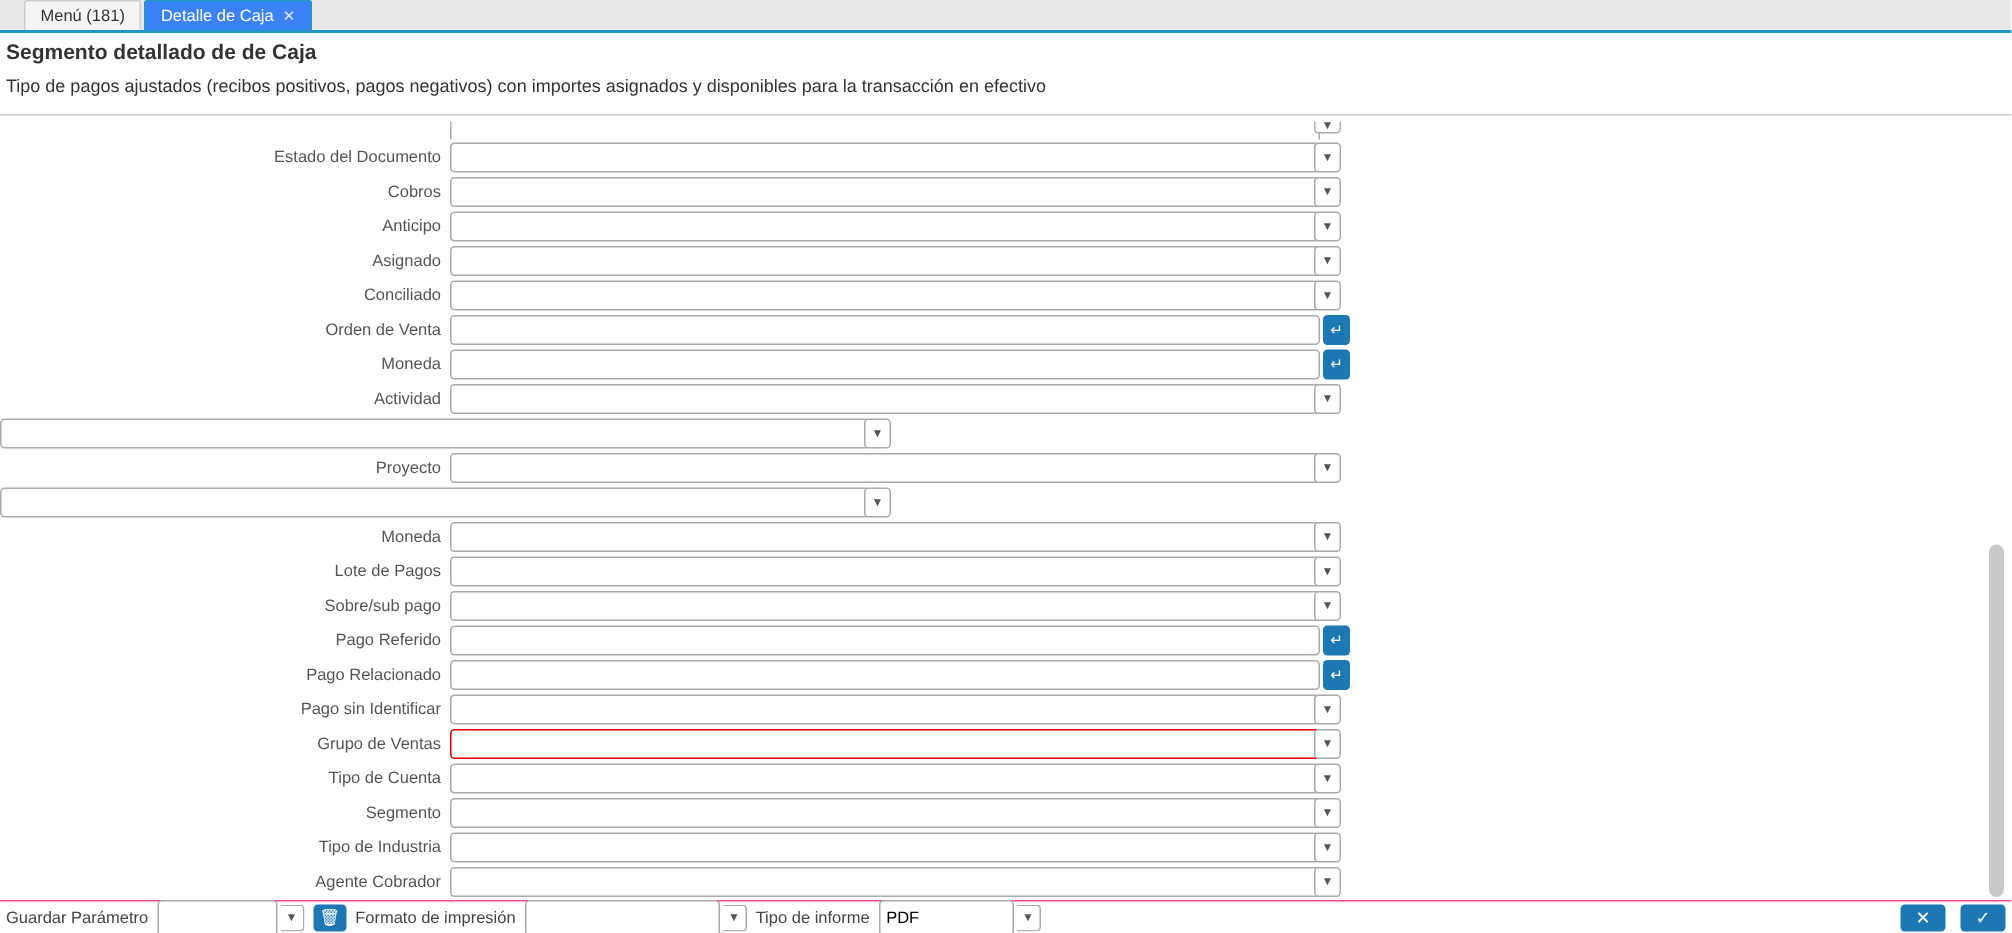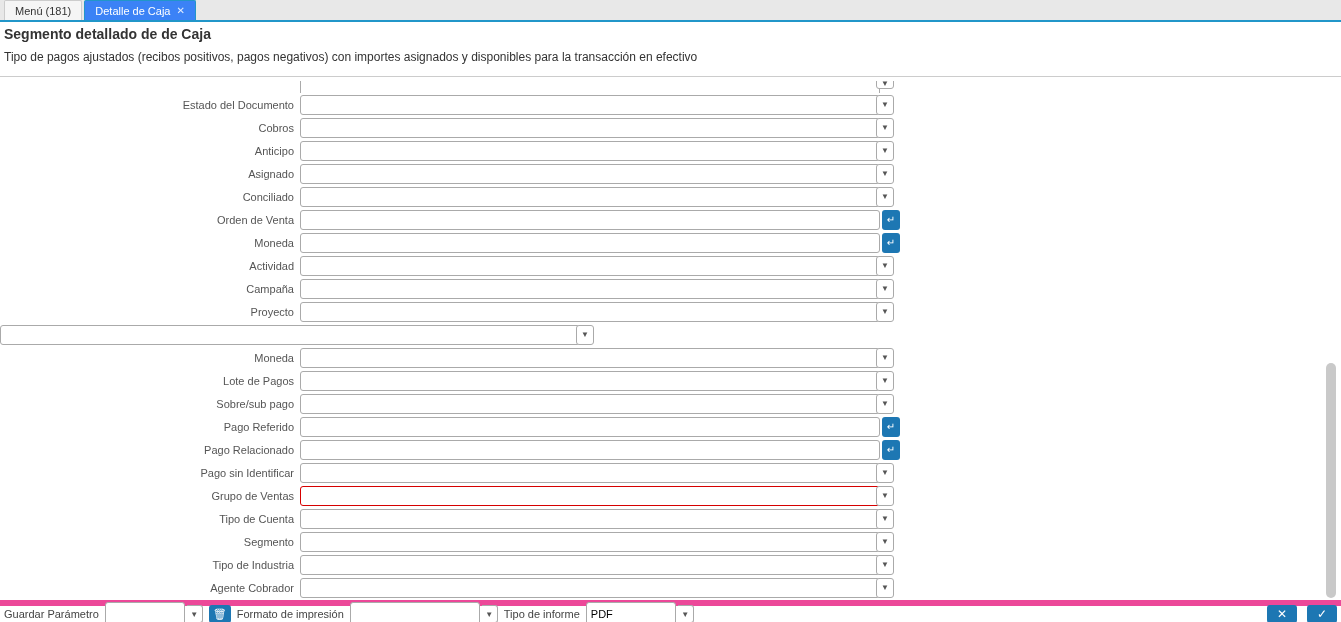--- a/index.html
+++ b/index.html
@@ -13,21 +13,21 @@
     overflow: hidden;
     position: relative;
   }
   
   .tabbar {
     height: 22px;
     background: #e8e8e8;
     border-bottom: 2px solid #2196c9;
     display: flex;
     align-items: stretch;
-    padding-left: 4px;
+    padding-left: 16px;
   }
   .tab {
     display: flex;
     align-items: center;
     padding: 0 10px;
     font-size: 11px;
     border: 1px solid #ccc;
     border-bottom: none;
     background: #f5f5f5;
     margin-right: 2px;
@@ -154,21 +154,21 @@
   }
 
   
   .footer {
     position: absolute;
     bottom: 0;
     left: 0;
     right: 0;
     height: 22px;
     background: #fff;
-    border-top: 6px solid #ec4899;
+    border-top: 1px solid #ec4899;
     display: flex;
     align-items: center;
     padding: 0 4px;
     gap: 6px;
   }
   .footer-label { font-size: 11px; color: #444; }
   .footer-input {
     height: 18px;
     border: 1px solid #aaa;
     border-radius: 3px;
@@ -304,21 +304,20 @@
       <div class="form-row">
         <div class="label">Actividad</div>
         <div class="field">
           <input class="text-input wide" style="">
           <div class="dropdown-btn">
             <span>▼</span>
           </div>
         </div>
       </div>
       <div class="form-row">
-        <div class="label">Campaña</div>
         <div class="field">
           <input class="text-input wide" style="">
           <div class="dropdown-btn">
             <span>▼</span>
           </div>
         </div>
       </div>
       <div class="form-row">
         <div class="label">Proyecto</div>
         <div class="field">

